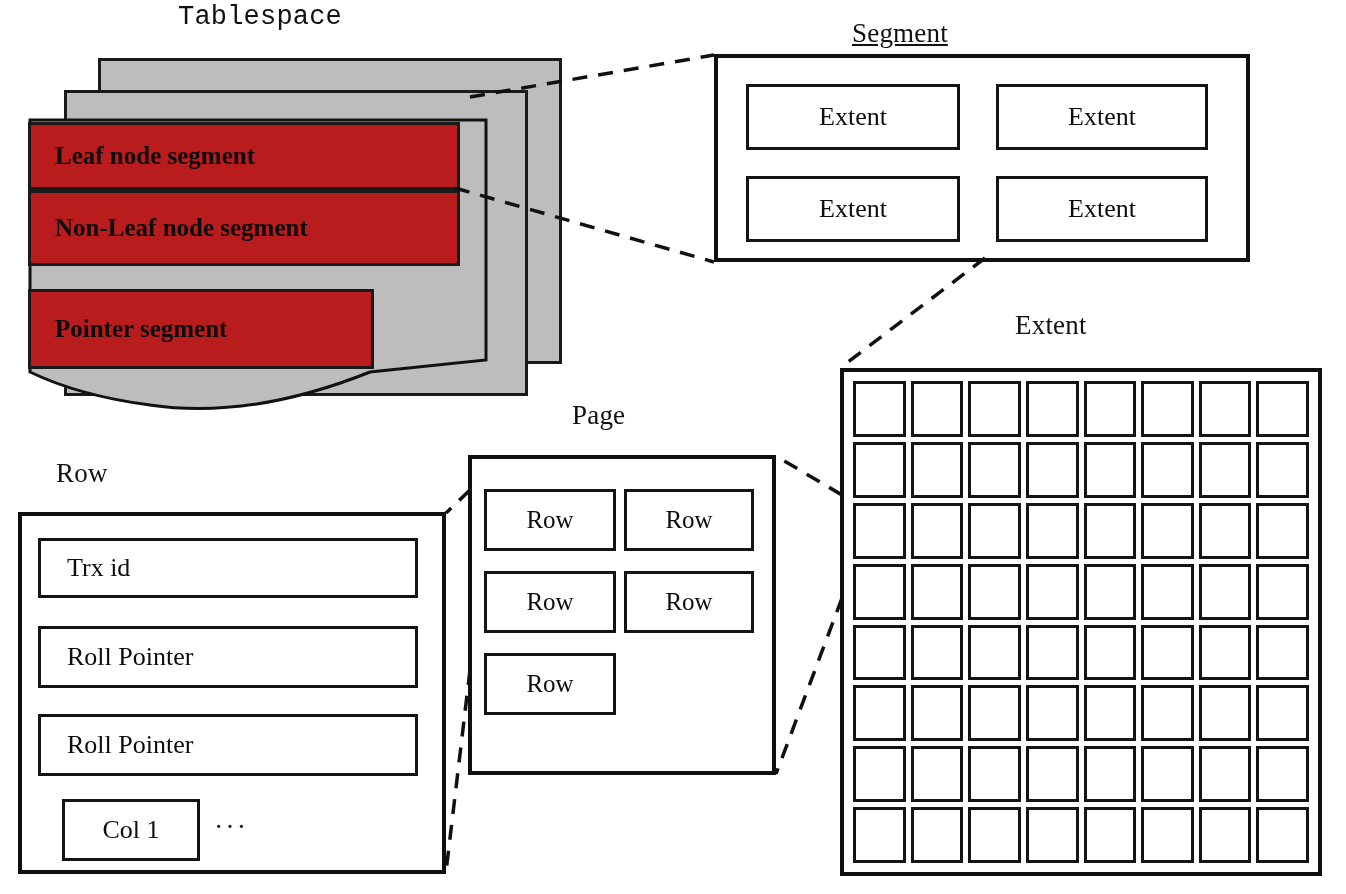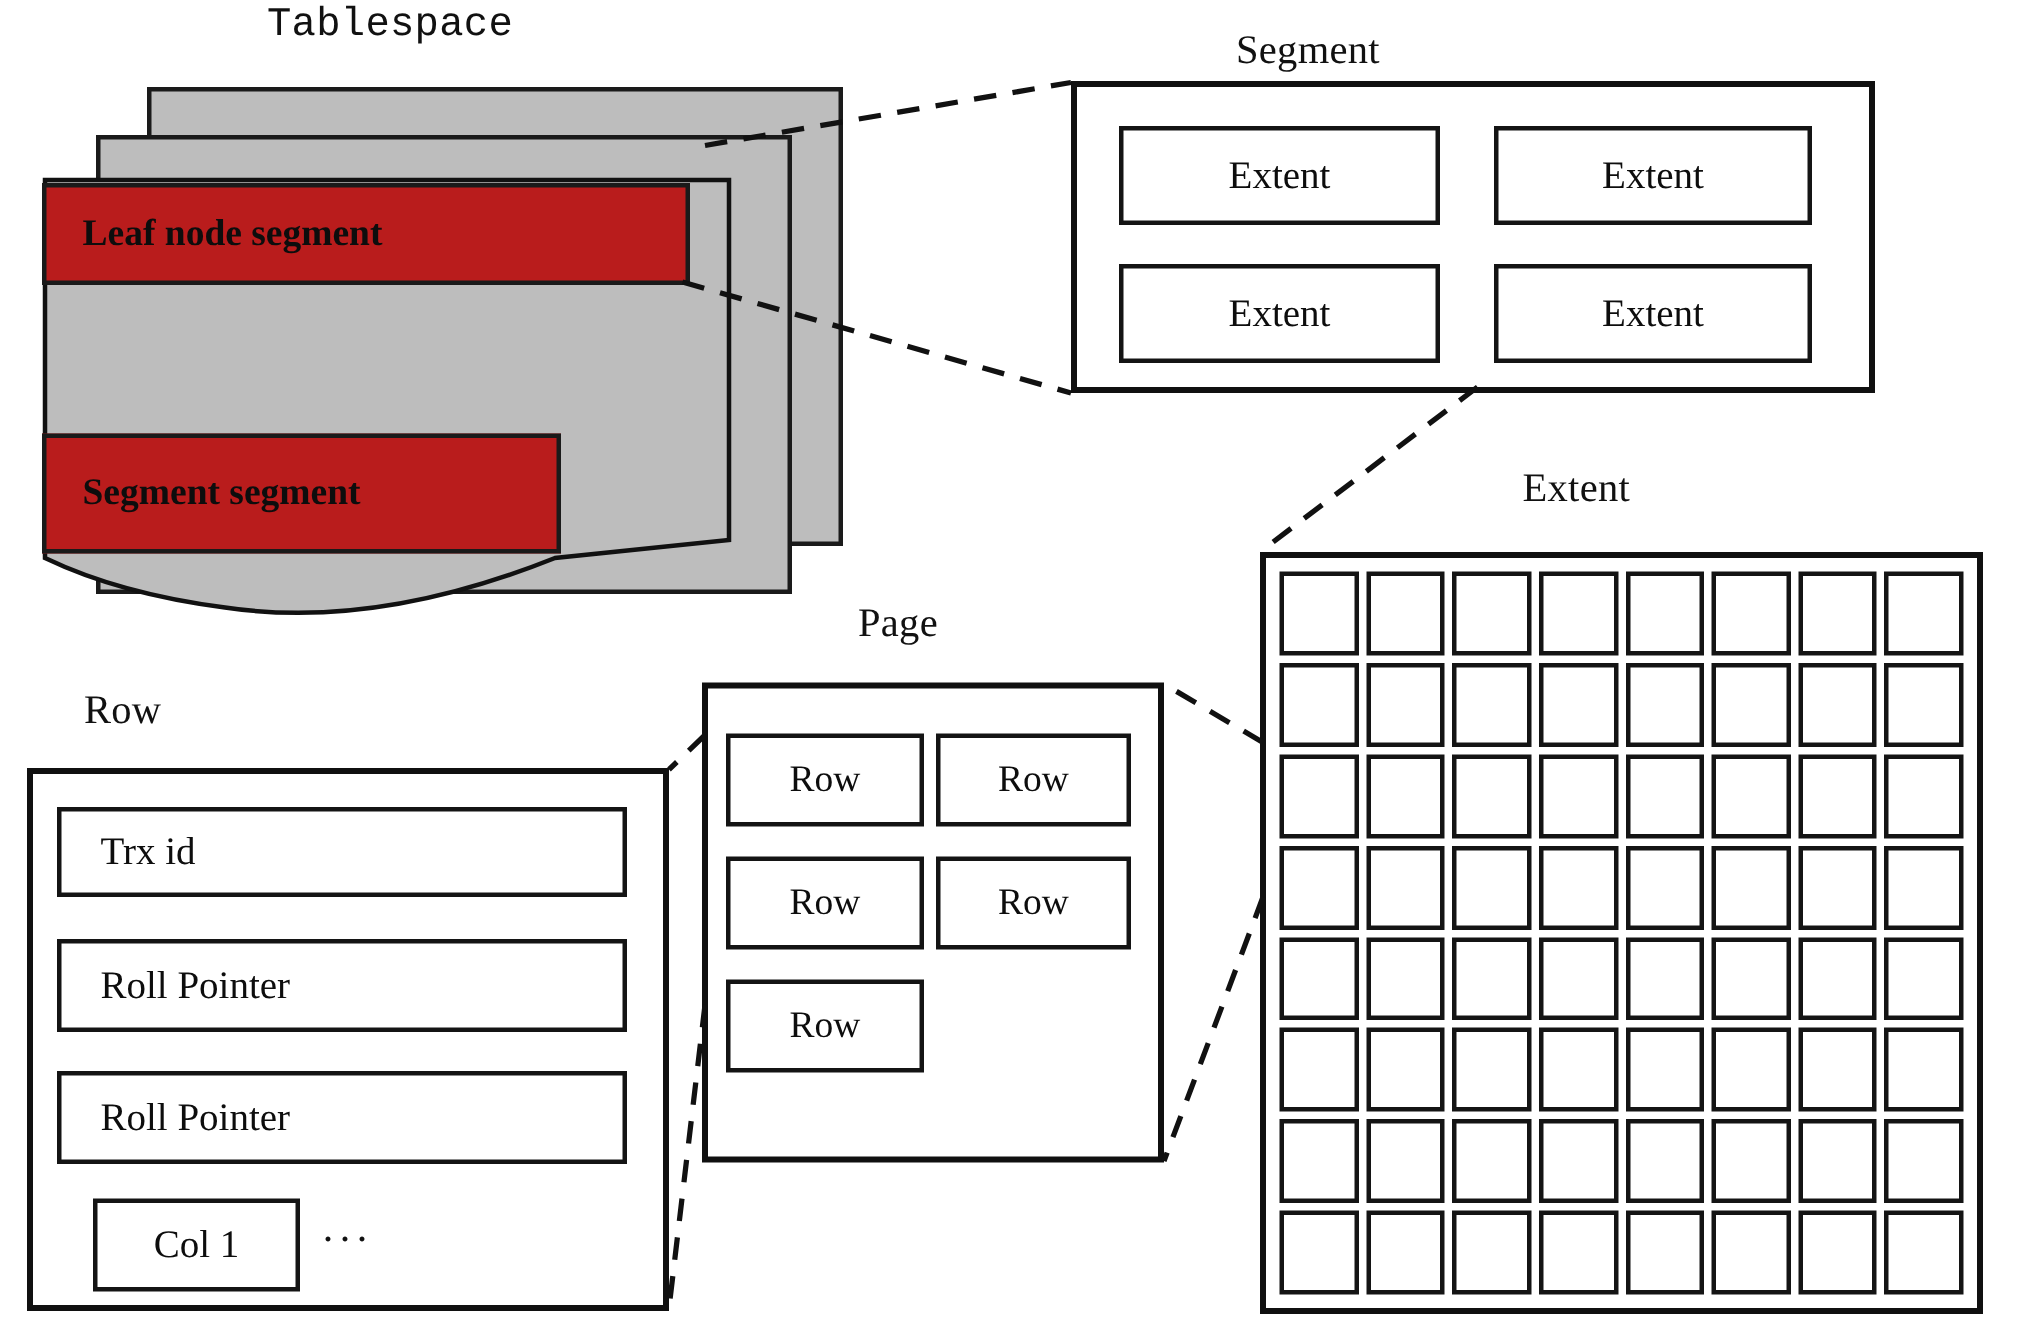--- a/index.html
+++ b/index.html
@@ -132,25 +132,28 @@
   <div class="ts-card back2"></div>
   <div class="ts-card back1"></div>
 
   <svg class="overlay" style="z-index:3;">
     <path d="M 30,120 L 486,120 L 486,360 L 370,372 Q 250,420 150,405 Q 80,396 30,372 Z" fill="#bdbdbd" stroke="#111111" stroke-width="3"></path>
   </svg>
 
   <div class="seg-band seg-leaf">
     <span>Leaf node segment</span>
   </div>
+  <div class="seg-band seg-nonleaf">
+    <span>Non-Leaf node segment</span>
+  </div>
   <div class="seg-band seg-rollback">
-    <span>Segment segment</span>
-  </div>
-
-  <div class="lbl" style="left:824px; top:18px;">Segment</div>
+    <span>Pointer segment</span>
+  </div>
+
+  <div class="lbl" style="left:852px; top:18px;text-decoration:underline;">Segment</div>
 
   <div class="obox" style="left:714px; top:54px; width:536px; height:208px;">
     <div class="ibox" style="left:28px;  top:26px; width:214px; height:66px;">
       <span>Extent</span>
     </div>
     <div class="ibox" style="left:278px; top:26px; width:212px; height:66px;">
       <span>Extent</span>
     </div>
     <div class="ibox" style="left:28px;  top:118px; width:214px; height:66px;">
       <span>Extent</span>

